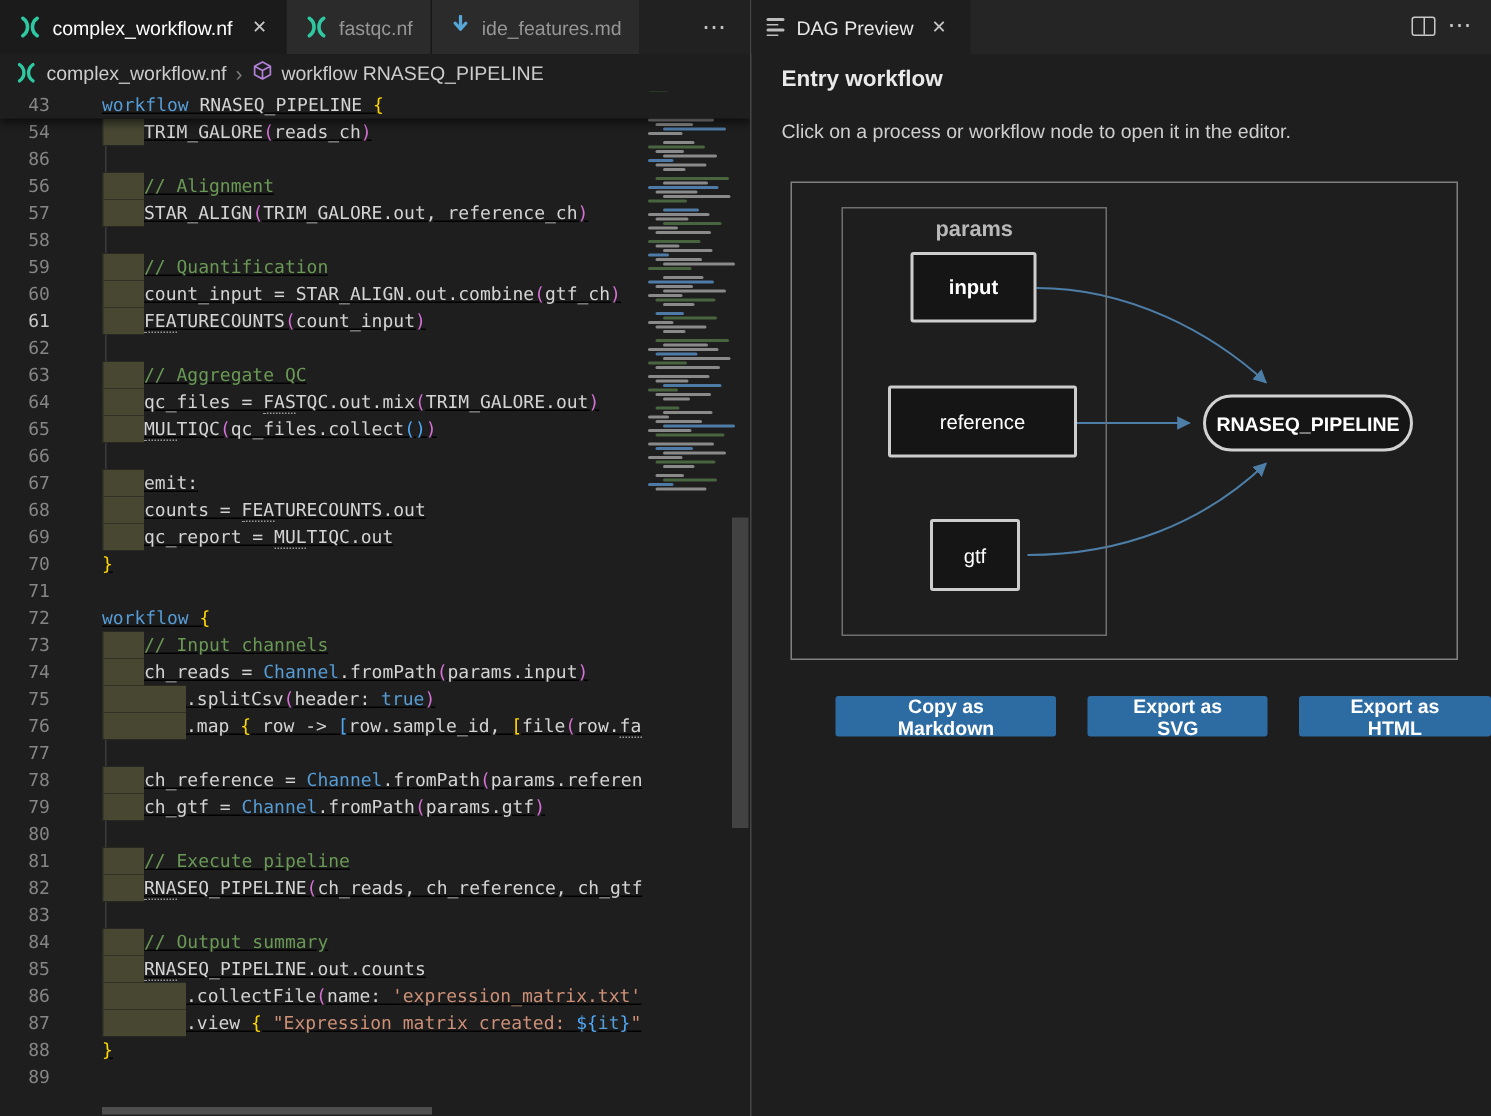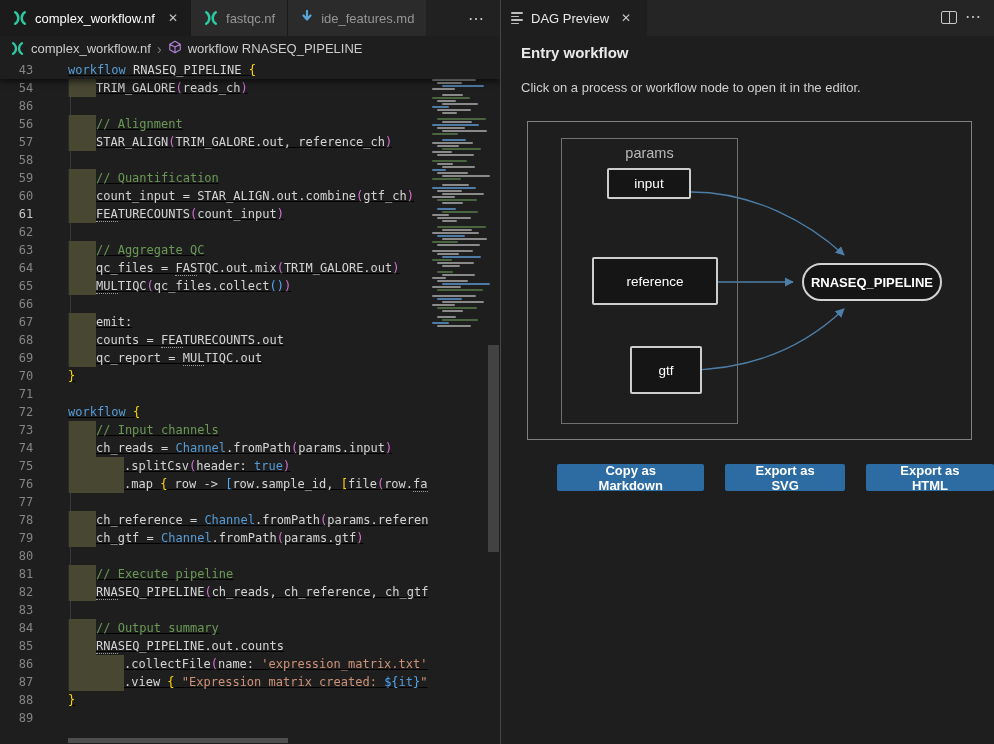--- a/index.html
+++ b/index.html
@@ -51,25 +51,25 @@
   .preview-icon i { display:block; height:1.5px; background:#bdbdbd; margin-bottom:2px; border-radius:1px; }
   .split-icon { position:absolute; top:11px; width:16px; height:13px; border:1.2px solid #c9c9c9; border-radius:2px; cursor:pointer; }
   .split-icon::after { content:""; position:absolute; left:50%; top:0; bottom:0; width:1.2px; background:#c9c9c9; }
   #panel-more { position:absolute; top:7px; cursor:pointer; }
   #panel-heading { position:absolute; left:20px; top:44px; font-size:15px; font-weight:bold; color:#e9e9e9; }
   #panel-desc { position:absolute; left:20px; top:80px; font-size:13px; color:#cfcfcf; }
   
   #dag { position:absolute; left:26px; top:121px; width:445px; height:319px; border:1px solid #808080; background:#1e1e1e; }
   #dag svg { position:absolute; left:0; top:0; pointer-events:none; }
   #cluster-params { position:absolute; left:33px; top:16px; width:177px; height:286px; border:1px solid #6f6f6f; }
-  #cluster-label { position:absolute; left:0; top:6px; width:100%; text-align:center; font-size:14.5px; font-weight:normal; color:#b9b9b9; }
+  #cluster-label { position:absolute; left:0; top:6px; width:100%; text-align:center; font-size:14.5px; font-weight:bold; color:#b9b9b9; }
   .dag-node { position:absolute; background:#151515; border:2px solid #cdcdcd; border-radius:2px; display:flex; align-items:center; justify-content:center; color:#ffffff; font-size:13.5px; cursor:pointer; }
-  #node-input     { left:79px; top:46px;  width:84px;  height:31px; }
+  #node-input     { left:79px; top:46px;  width:84px;  height:47px;font-weight:bold; }
   #node-reference { left:64px; top:135px; width:126px; height:48px; }
-  #node-gtf       { left:102px; top:224px; width:72px;  height:48px; }
+  #node-gtf       { left:92px; top:224px; width:60px;  height:48px; }
   #node-pipeline  { position:absolute; left:274px; top:141px; width:140px; height:38px; background:#151515; border:2.5px solid #d2d2d2; border-radius:19px; display:flex; align-items:center; justify-content:center; color:#ffffff; font-size:13px; font-weight:600; cursor:pointer; }
   
   #panel-buttons { position:absolute; left:56px; top:464px; display:flex; gap:21px; }
   .blue-btn { height:27px; padding:0 15px; background:#2d6ca2; border:none; border-radius:2px; color:#ffffff; font-size:13px; font-weight:600; font-family:"Liberation Sans", sans-serif; cursor:pointer; display:flex; align-items:center; }
 </style>
 </head>
 <body>
 
 <div id="stage">
 

